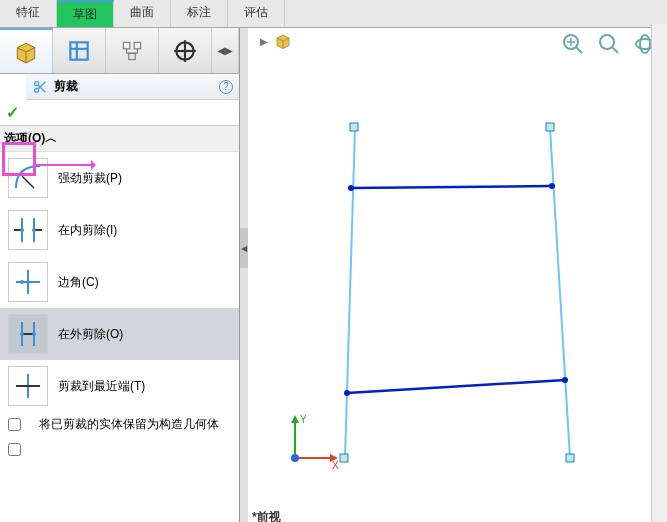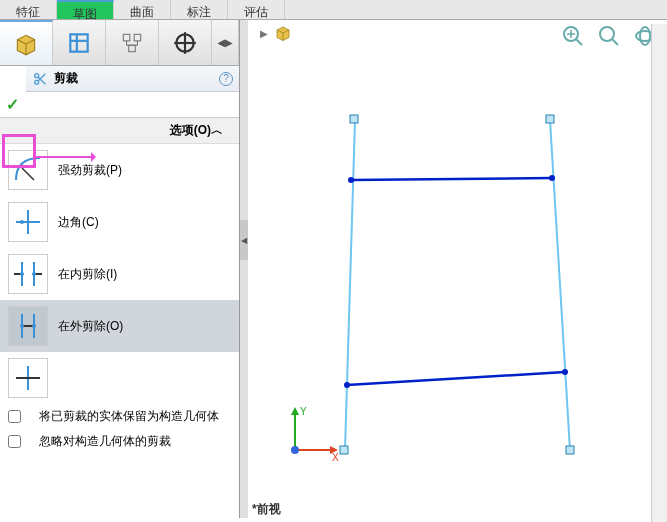--- a/index.html
+++ b/index.html
@@ -9,21 +9,21 @@
     background: #fff;
     width: 667px;
     height: 522px;
     overflow: hidden;
     position: relative;
   }
   .top-tabs {
     display: flex;
     background: #e8e8e8;
     border-bottom: 1px solid #aaa;
-    height: 20px;
+    height: 28px;
   }
   .top-tab {
     padding: 4px 16px;
     border-right: 1px solid #ccc;
     background: #e8e8e8;
     color: #333;
     cursor: pointer;
   }
   .top-tab.active {
     background: #22c55e;
@@ -109,22 +109,22 @@
     position: absolute;
     left: 36px;
     top: 128px;
     color: #e84fd6;
     font-size: 18px;
     pointer-events: none;
   }
   .section-header {
     display: flex;
     align-items: center;
-    justify-content: flex-end;
-    padding: 4px 16px;
+    justify-content: flex-start;
+    padding: 4px 4px;
     background: #f0f0f0;
     font-weight: bold;
     border-bottom: 1px solid #ddd;
     cursor: pointer;
   }
   .options-list {
     display: flex;
     flex-direction: column;
   }
   .option-row {
@@ -315,73 +315,73 @@
 
     <div class="options-list">
       <div class="option-row">
         <div class="option-icon">
           <svg width="32" height="32" viewBox="0 0 32 32">
               <path d="M4 26 Q4 4 28 4" fill="none" stroke="#3b8fd6" stroke-width="2"></path>
               <path d="M10 14 L22 26" stroke="#333" stroke-width="1.5"></path>
             </svg>
         </div>
         <span>强劲剪裁(P)</span>
-      </div>
-      <div class="option-row">
-        <div class="option-icon">
-          <svg width="32" height="32" viewBox="0 0 32 32">
-              <line x1="4" y1="16" x2="28" y2="16" stroke="#3b8fd6" stroke-width="2"></line>
-              <line x1="16" y1="4" x2="16" y2="28" stroke="#3b8fd6" stroke-width="2"></line>
-              <circle cx="10" cy="16" r="2" fill="#3b8fd6"></circle>
-            </svg>
-        </div>
-        <span>边角(C)</span>
       </div>
       <div class="option-row">
         <div class="option-icon">
           <svg width="32" height="32" viewBox="0 0 32 32">
               <line x1="10" y1="4" x2="10" y2="28" stroke="#3b8fd6" stroke-width="2"></line>
               <line x1="22" y1="4" x2="22" y2="28" stroke="#3b8fd6" stroke-width="2"></line>
               <line x1="2" y1="16" x2="9" y2="16" stroke="#333" stroke-width="2"></line>
               <line x1="23" y1="16" x2="30" y2="16" stroke="#333" stroke-width="2"></line>
               <circle cx="10" cy="16" r="2" fill="#3b8fd6"></circle>
               <circle cx="22" cy="16" r="2" fill="#3b8fd6"></circle>
             </svg>
         </div>
         <span>在内剪除(I)</span>
       </div>
+      <div class="option-row">
+        <div class="option-icon">
+          <svg width="32" height="32" viewBox="0 0 32 32">
+              <line x1="4" y1="16" x2="28" y2="16" stroke="#3b8fd6" stroke-width="2"></line>
+              <line x1="16" y1="4" x2="16" y2="28" stroke="#3b8fd6" stroke-width="2"></line>
+              <circle cx="10" cy="16" r="2" fill="#3b8fd6"></circle>
+            </svg>
+        </div>
+        <span>边角(C)</span>
+      </div>
       <div class="option-row selected">
         <div class="option-icon">
           <svg width="32" height="32" viewBox="0 0 32 32">
               <line x1="10" y1="4" x2="10" y2="28" stroke="#3b8fd6" stroke-width="2"></line>
               <line x1="22" y1="4" x2="22" y2="28" stroke="#3b8fd6" stroke-width="2"></line>
               <line x1="10" y1="16" x2="22" y2="16" stroke="#333" stroke-width="2"></line>
               <circle cx="10" cy="16" r="2" fill="#3b8fd6"></circle>
               <circle cx="22" cy="16" r="2" fill="#3b8fd6"></circle>
             </svg>
         </div>
         <span>在外剪除(O)</span>
       </div>
       <div class="option-row">
         <div class="option-icon">
           <svg width="32" height="32" viewBox="0 0 32 32">
               <line x1="16" y1="4" x2="16" y2="28" stroke="#3b8fd6" stroke-width="2"></line>
               <line x1="4" y1="16" x2="28" y2="16" stroke="#333" stroke-width="2"></line>
             </svg>
         </div>
+        <span>剪裁到最近端(T)</span>
       </div>
     </div>
 
     <div class="checkbox-row">
       <input type="checkbox" style="">
       <span>将已剪裁的实体保留为构造几何体</span>
     </div>
     <div class="checkbox-row">
       <input type="checkbox" style="">
-      <span>忽略对构造几何体的剪裁</span>
     </div>
   </div>
 
   <div class="viewport">
     <div class="vp-splitter"></div>
     <div class="vp-collapse">◀</div>
 
     <div class="doc-breadcrumb">
       <span class="doc-arrow">▶</span>
       <svg width="18" height="18" viewBox="0 0 24 24">

